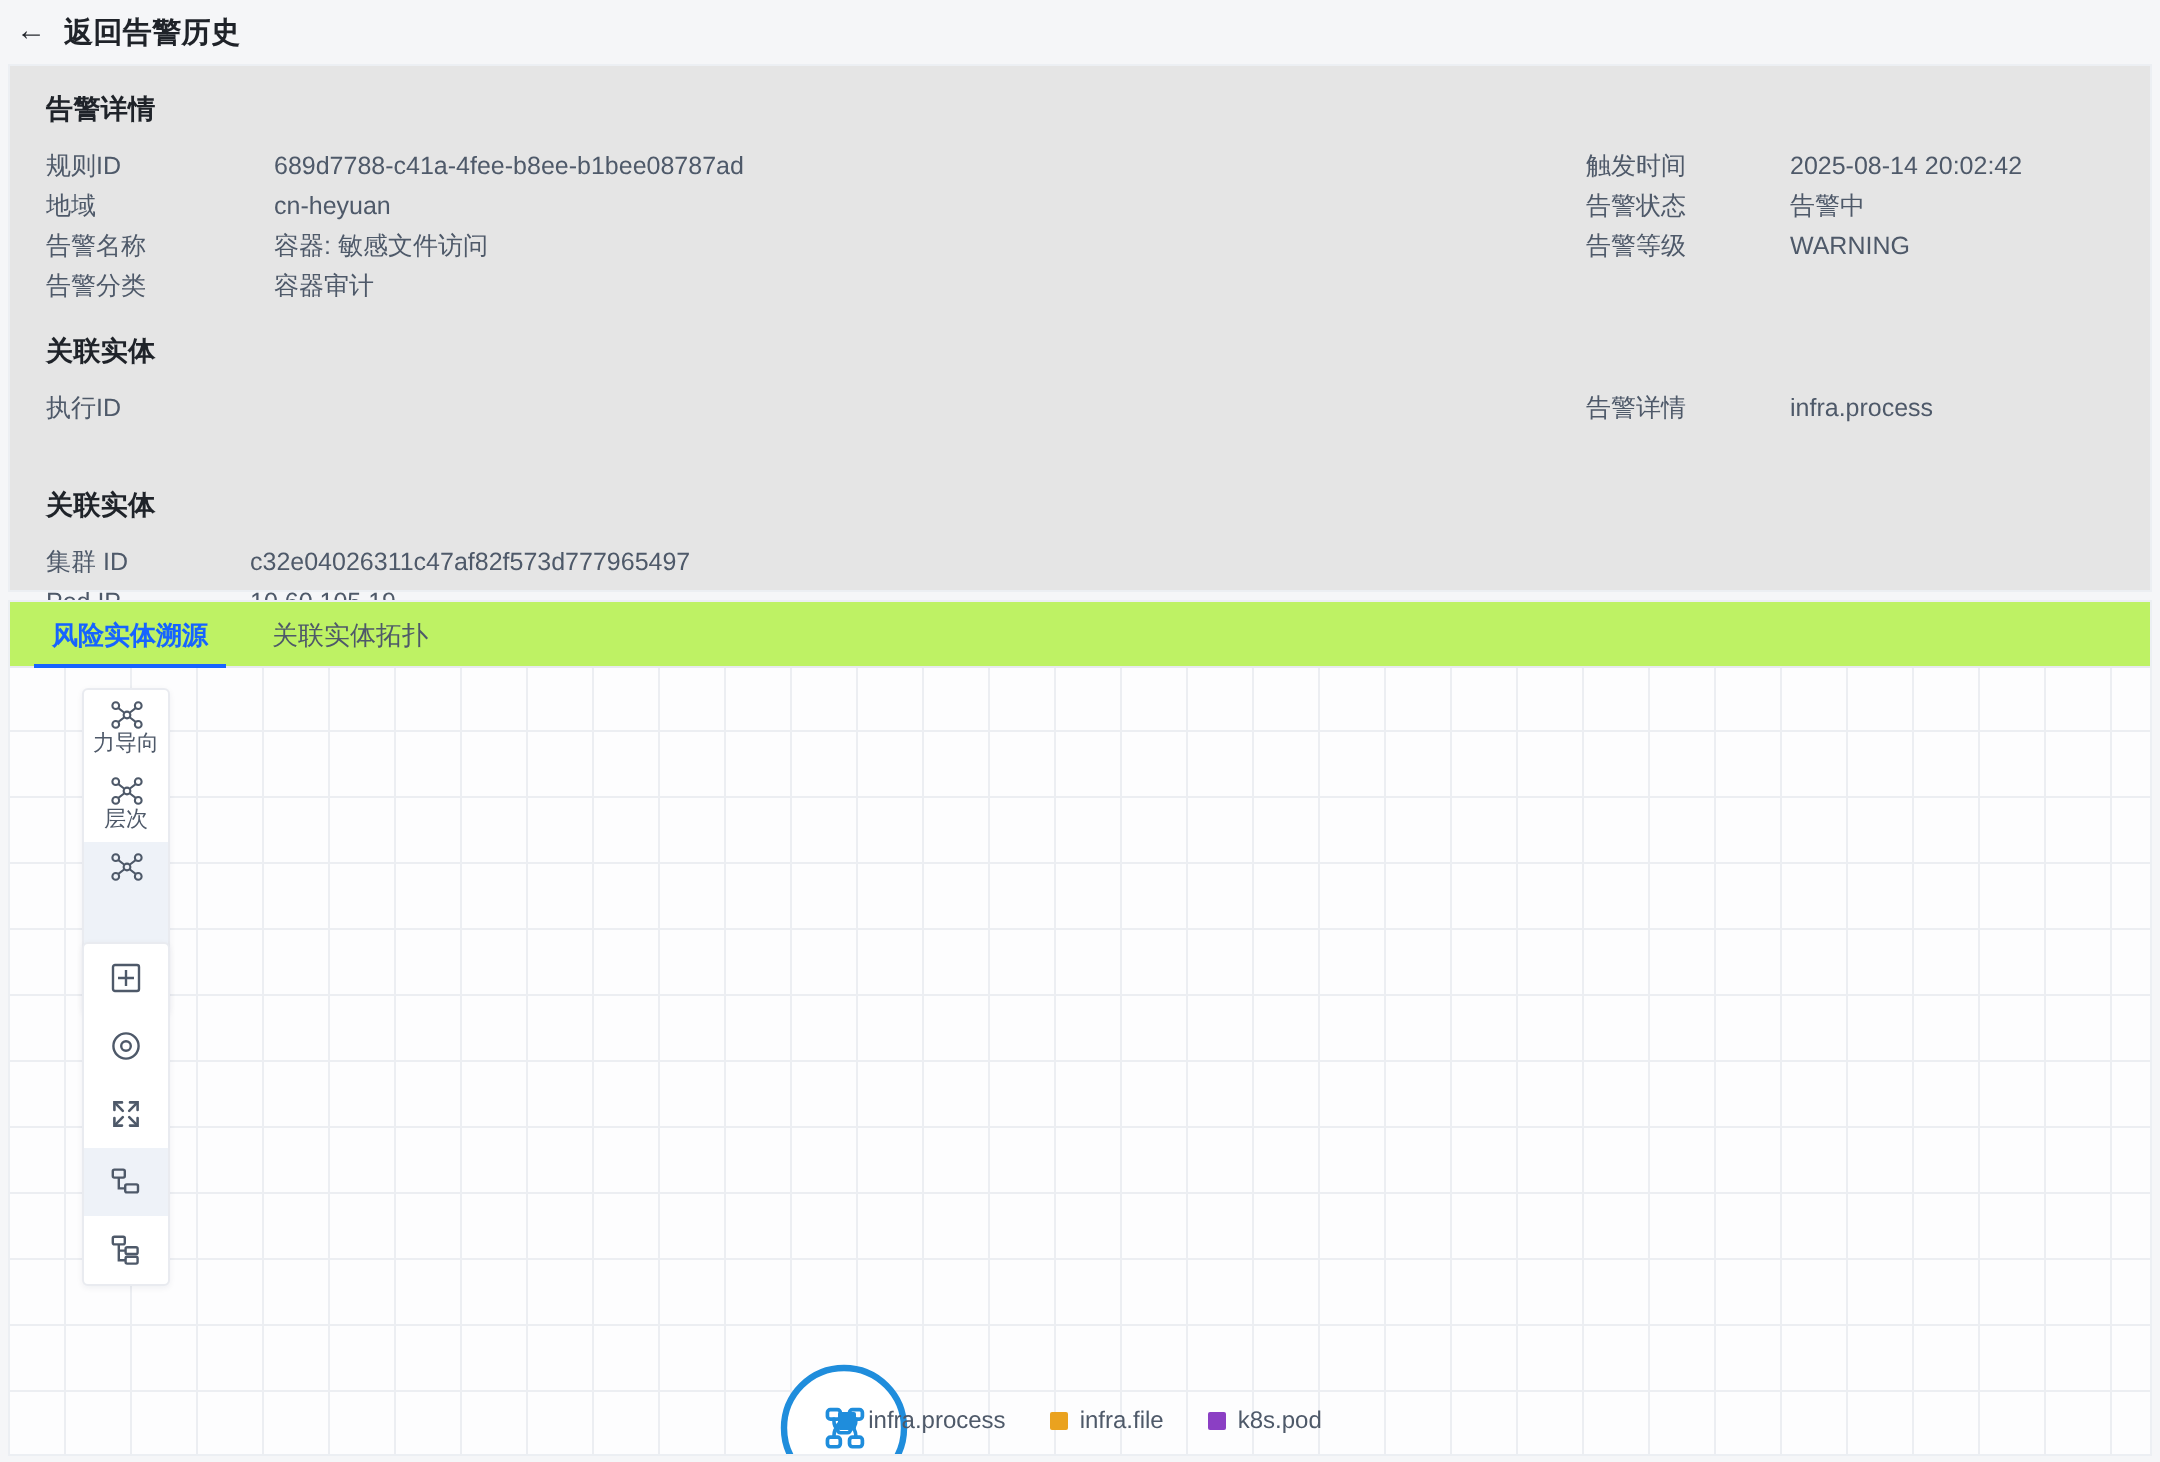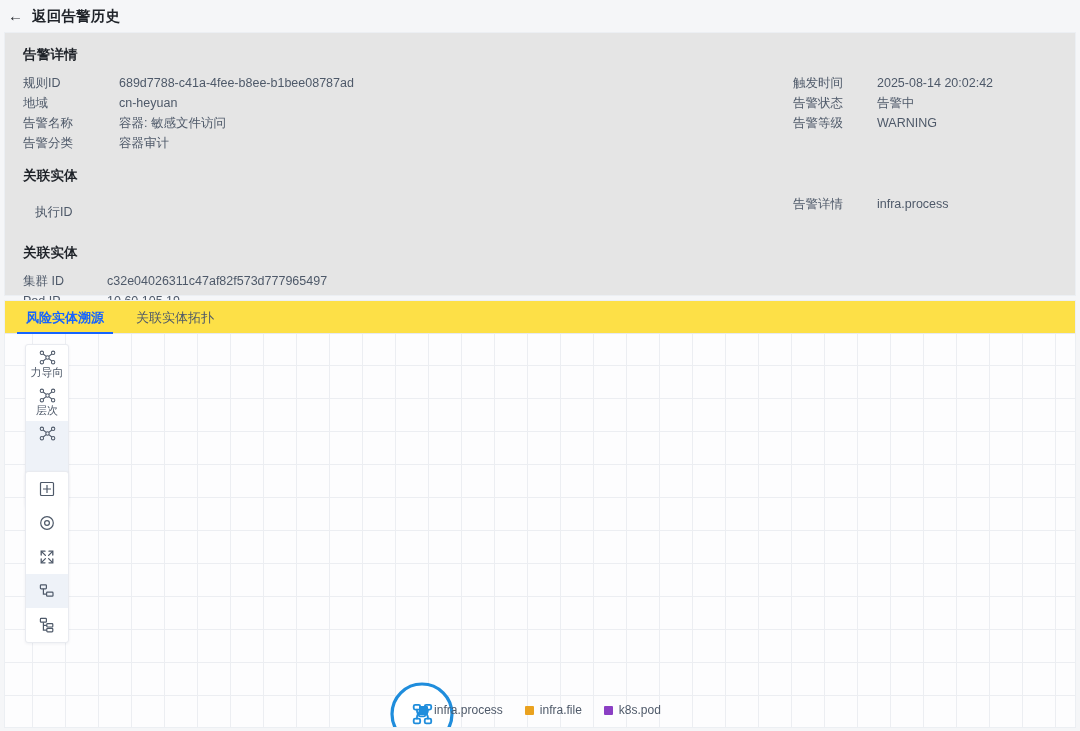--- a/index.html
+++ b/index.html
@@ -39,46 +39,47 @@
     padding: 13px 18px 16px 18px;
     height: 264px;
   }
   .section-title {
     font-size: 13.5px; font-weight: 700; color: #1f2329;
     margin-bottom: 9px; letter-spacing: .2px;
   }
   .section-title.gap { margin-top: 14px; }
   .row {
     display: flex;
-    align-items: center;
+    align-items: flex-start;
     font-size: 12.5px;
     line-height: 20px;
     height: 20px;
-  }
-  .row.tall { height: 36px; margin-left: 12px; }
+    gap: 18px;
+  }
+  .row.tall { height: 36px; }
   .row .lbl {
     width: 96px; flex: 0 0 96px;
     color: #4e5969;
   }
   .row .val {
     color: #4e5969;
     word-break: break-all;
     max-width: 560px;
   }
 
   
   .cols { display: flex; }
   .col-left { width: 770px; flex: 0 0 770px; }
   .col-right { flex: 1; }
   .col-right .row .lbl { width: 84px; flex: 0 0 84px; }
 
   
   .tabs-wrap {
     margin: 4px 4px 0 4px;
-    background: #fde047;
+    background: #bef264;
     border: 1px solid #eceff3;
     border-bottom: none;
     height: 34px;
     display: flex;
     align-items: stretch;
     padding: 0 12px;
     position: relative;
   }
   .tabs-wrap::after {
     content: ""; position: absolute; left: 0; right: 0; bottom: 0;
@@ -115,21 +116,21 @@
       linear-gradient(to right, #eceef2 1px, transparent 1px),
       linear-gradient(to bottom, #eceef2 1px, transparent 1px);
     background-size: 33px 33px;
     background-position: -6px -2px;
   }
   .graph-svg { position: absolute; inset: 0; }
 
   
   .tool-group {
     position: absolute;
-    left: 20px;
+    left: 36px;
     width: 44px;
     background: #fff;
     border: 1px solid #e9ebf0;
     border-radius: 3px;
     box-shadow: 0 1px 3px rgba(20,30,60,.06);
     overflow: hidden;
   }
   #layout-tools { top: 10px; }
   #view-tools { top: 137px; }
   .tool-btn {

